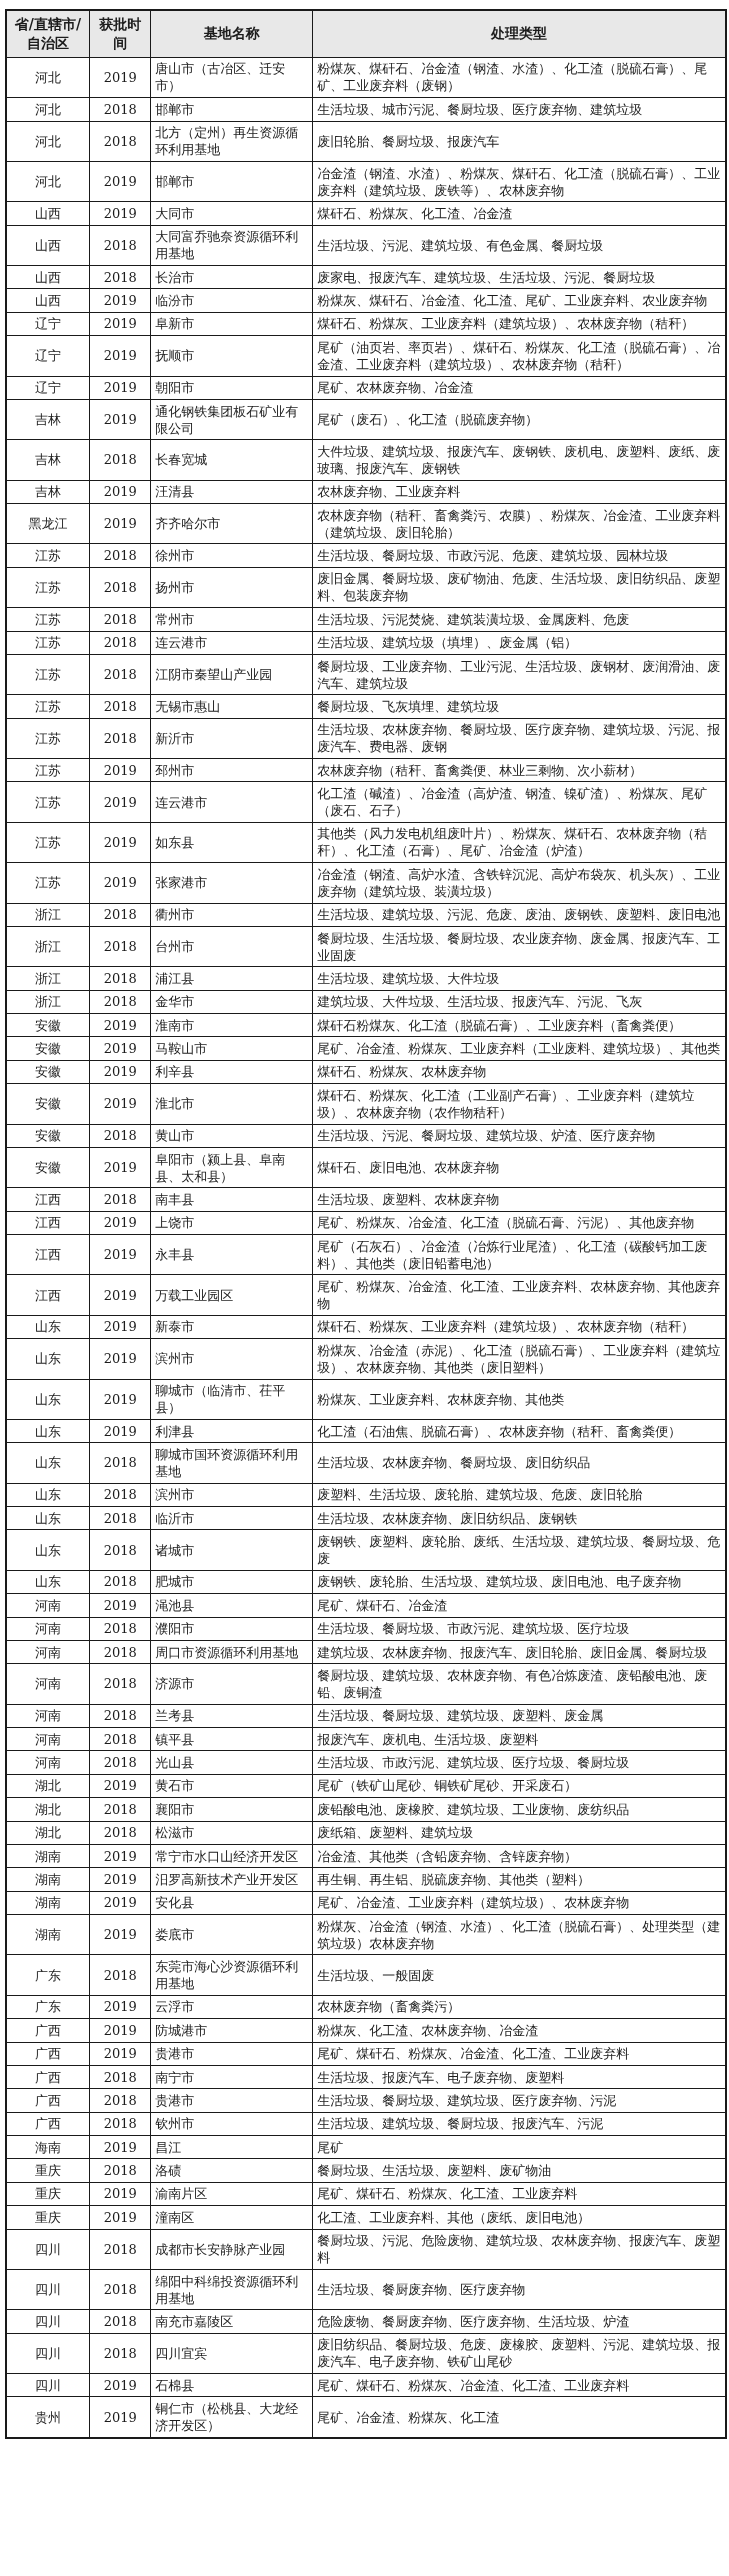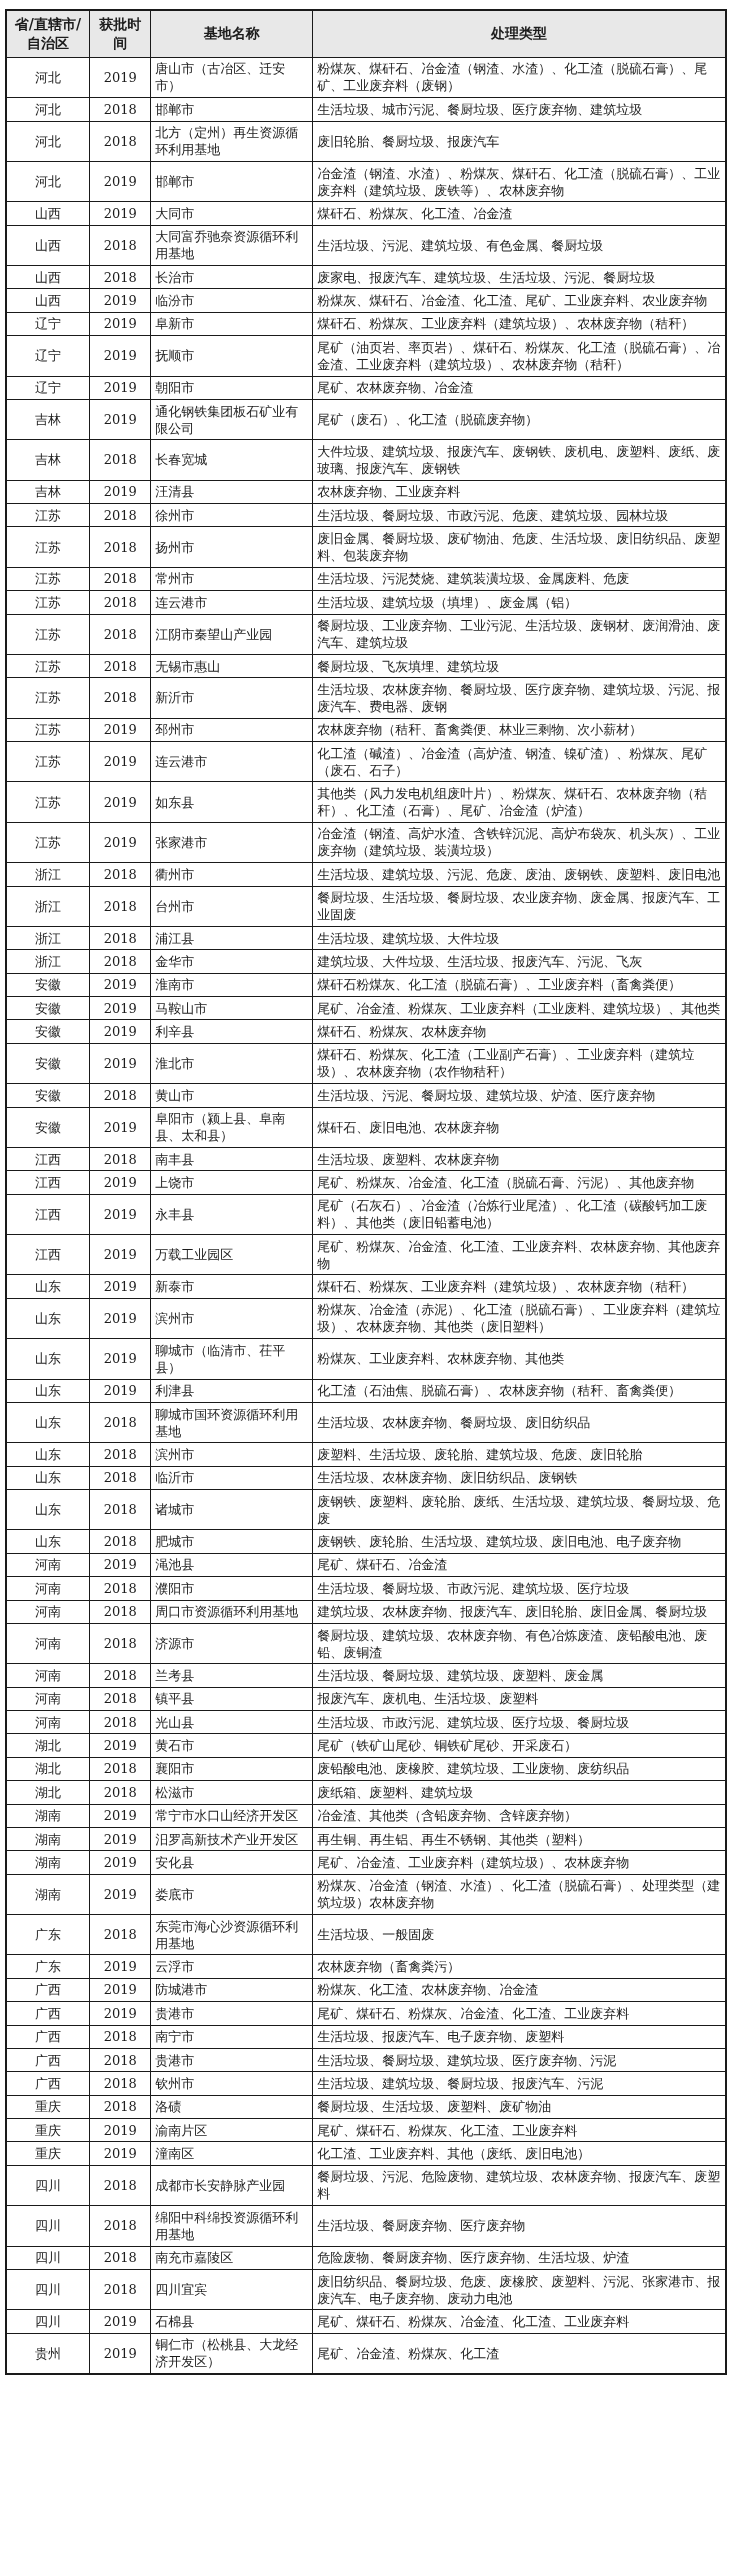--- a/index.html
+++ b/index.html
@@ -141,20 +141,26 @@
           <td class="c2">长春宽城</td>
           <td class="c3">大件垃圾、建筑垃圾、报废汽车、废钢铁、废机电、废塑料、废纸、废玻璃、报废汽车、废钢铁</td>
         </tr>
         <tr>
           <td class="c0">吉林</td>
           <td class="c1">2019</td>
           <td class="c2">汪清县</td>
           <td class="c3">农林废弃物、工业废弃料</td>
         </tr>
         <tr>
+          <td class="c0">黑龙江</td>
+          <td class="c1">2019</td>
+          <td class="c2">齐齐哈尔市</td>
+          <td class="c3">农林废弃物（秸秆、畜禽粪污、农膜）、粉煤灰、冶金渣、工业废弃料（建筑垃圾、废旧轮胎）</td>
+        </tr>
+        <tr>
           <td class="c0">江苏</td>
           <td class="c1">2018</td>
           <td class="c2">徐州市</td>
           <td class="c3">生活垃圾、餐厨垃圾、市政污泥、危废、建筑垃圾、园林垃圾</td>
         </tr>
         <tr>
           <td class="c0">江苏</td>
           <td class="c1">2018</td>
           <td class="c2">扬州市</td>
           <td class="c3">废旧金属、餐厨垃圾、废矿物油、危废、生活垃圾、废旧纺织品、废塑料、包装废弃物</td>
@@ -414,21 +420,21 @@
         <tr>
           <td class="c0">湖南</td>
           <td class="c1">2019</td>
           <td class="c2">常宁市水口山经济开发区</td>
           <td class="c3">冶金渣、其他类（含铅废弃物、含锌废弃物）</td>
         </tr>
         <tr>
           <td class="c0">湖南</td>
           <td class="c1">2019</td>
           <td class="c2">汨罗高新技术产业开发区</td>
-          <td class="c3">再生铜、再生铝、再生不锈钢、其他类（塑料）</td>
+          <td class="c3">再生铜、再生铝、脱硫废弃物、其他类（塑料）</td>
         </tr>
         <tr>
           <td class="c0">湖南</td>
           <td class="c1">2019</td>
           <td class="c2">安化县</td>
           <td class="c3">尾矿、冶金渣、工业废弃料（建筑垃圾）、农林废弃物</td>
         </tr>
         <tr>
           <td class="c0">湖南</td>
           <td class="c1">2019</td>
@@ -471,20 +477,26 @@
           <td class="c2">贵港市</td>
           <td class="c3">生活垃圾、餐厨垃圾、建筑垃圾、医疗废弃物、污泥</td>
         </tr>
         <tr>
           <td class="c0">广西</td>
           <td class="c1">2018</td>
           <td class="c2">钦州市</td>
           <td class="c3">生活垃圾、建筑垃圾、餐厨垃圾、报废汽车、污泥</td>
         </tr>
         <tr>
+          <td class="c0">海南</td>
+          <td class="c1">2019</td>
+          <td class="c2">昌江</td>
+          <td class="c3">尾矿</td>
+        </tr>
+        <tr>
           <td class="c0">重庆</td>
           <td class="c1">2018</td>
           <td class="c2">洛碛</td>
           <td class="c3">餐厨垃圾、生活垃圾、废塑料、废矿物油</td>
         </tr>
         <tr>
           <td class="c0">重庆</td>
           <td class="c1">2019</td>
           <td class="c2">渝南片区</td>
           <td class="c3">尾矿、煤矸石、粉煤灰、化工渣、工业废弃料</td>
@@ -510,21 +522,21 @@
         <tr>
           <td class="c0">四川</td>
           <td class="c1">2018</td>
           <td class="c2">南充市嘉陵区</td>
           <td class="c3">危险废物、餐厨废弃物、医疗废弃物、生活垃圾、炉渣</td>
         </tr>
         <tr>
           <td class="c0">四川</td>
           <td class="c1">2018</td>
           <td class="c2">四川宜宾</td>
-          <td class="c3">废旧纺织品、餐厨垃圾、危废、废橡胶、废塑料、污泥、张家港市、报废汽车、电子废弃物、废动力电池</td>
+          <td class="c3">废旧纺织品、餐厨垃圾、危废、废橡胶、废塑料、污泥、建筑垃圾、报废汽车、电子废弃物、铁矿山尾砂</td>
         </tr>
         <tr>
           <td class="c0">四川</td>
           <td class="c1">2019</td>
           <td class="c2">石棉县</td>
           <td class="c3">尾矿、煤矸石、粉煤灰、冶金渣、化工渣、工业废弃料</td>
         </tr>
         <tr>
           <td class="c0">贵州</td>
           <td class="c1">2019</td>

